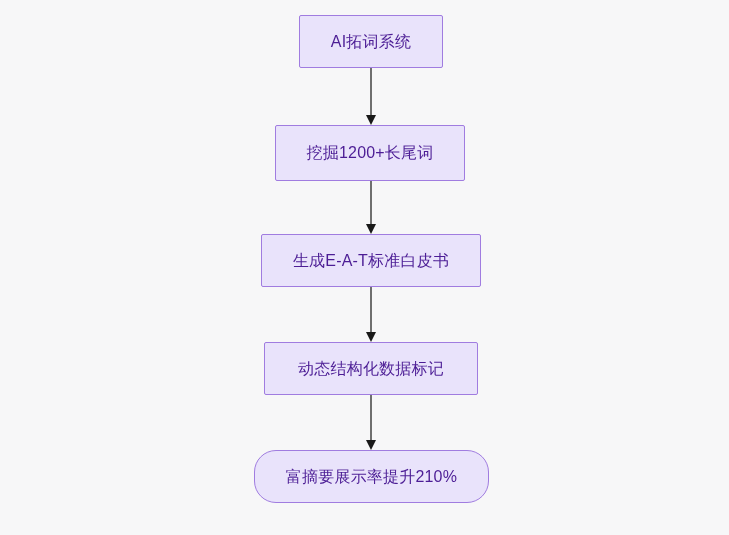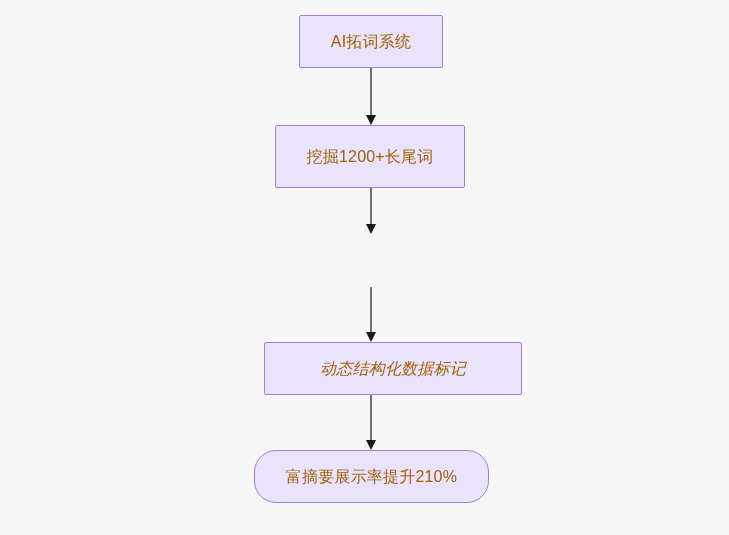--- a/index.html
+++ b/index.html
@@ -27,21 +27,21 @@
     border: 1.5px solid #a07ce0;
     border-radius: 2px;
     display: flex;
     align-items: center;
     justify-content: center;
     z-index: 2;
   }
   .flow-node-label {
     font-size: 16px;
     line-height: 1.2;
-    color: #a16207;
+    color: #4c1d95;
     letter-spacing: 0.2px;
     white-space: nowrap;
     text-align: center;
     font-family: "Liberation Sans", "DejaVu Sans", sans-serif;
   }
   .flow-edge {
     position: absolute;
     z-index: 1;
     overflow: visible;
   }
@@ -49,23 +49,23 @@
     stroke: #6f6f6f;
     stroke-width: 2;
     fill: none;
   }
   .edge-arrow {
     fill: #191919;
     stroke: none;
   }
   
   #node-1 { left: 299px; top: 15px;  width: 144px; height: 53px; }
-  #node-2 { left: 275px; top: 125px; width: 190px; height: 63px; }
+  #node-2 { left: 275px; top: 125px; width: 190px; height: 56px; }
   #node-3 { left: 261px; top: 234px; width: 220px; height: 53px; }
-  #node-4 { left: 264px; top: 342px; width: 258px; height: 53px; font-style: italic; }
+  #node-4 { left: 264px; top: 342px; width: 214px; height: 53px; }
   #node-5 { left: 254px; top: 450px; width: 235px; height: 53px; border-radius: 22px; }
   
   #edge-1 { left: 361px; top: 68px;  width: 20px; height: 57px; }
   #edge-2 { left: 361px; top: 178px; width: 20px; height: 56px; }
   #edge-3 { left: 361px; top: 287px; width: 20px; height: 55px; }
   #edge-4 { left: 361px; top: 395px; width: 20px; height: 55px; }
 </style>
 </head>
 <body>
 
@@ -82,20 +82,23 @@
 
   <div class="flow-node" id="node-2">
     <span class="flow-node-label">挖掘1200+长尾词</span>
   </div>
 
   <svg class="flow-edge" id="edge-2" viewBox="0 0 20 56" width="20" height="56">
     <line class="edge-line" x1="10" y1="0" x2="10" y2="48"></line>
     <polygon class="edge-arrow" points="10,56 5,46 15,46"></polygon>
   </svg>
 
+  <div class="flow-node" id="node-3">
+    <span class="flow-node-label">生成E-A-T标准白皮书</span>
+  </div>
 
   <svg class="flow-edge" id="edge-3" viewBox="0 0 20 55" width="20" height="55">
     <line class="edge-line" x1="10" y1="0" x2="10" y2="47"></line>
     <polygon class="edge-arrow" points="10,55 5,45 15,45"></polygon>
   </svg>
 
   <div class="flow-node" id="node-4">
     <span class="flow-node-label">动态结构化数据标记</span>
   </div>
 

